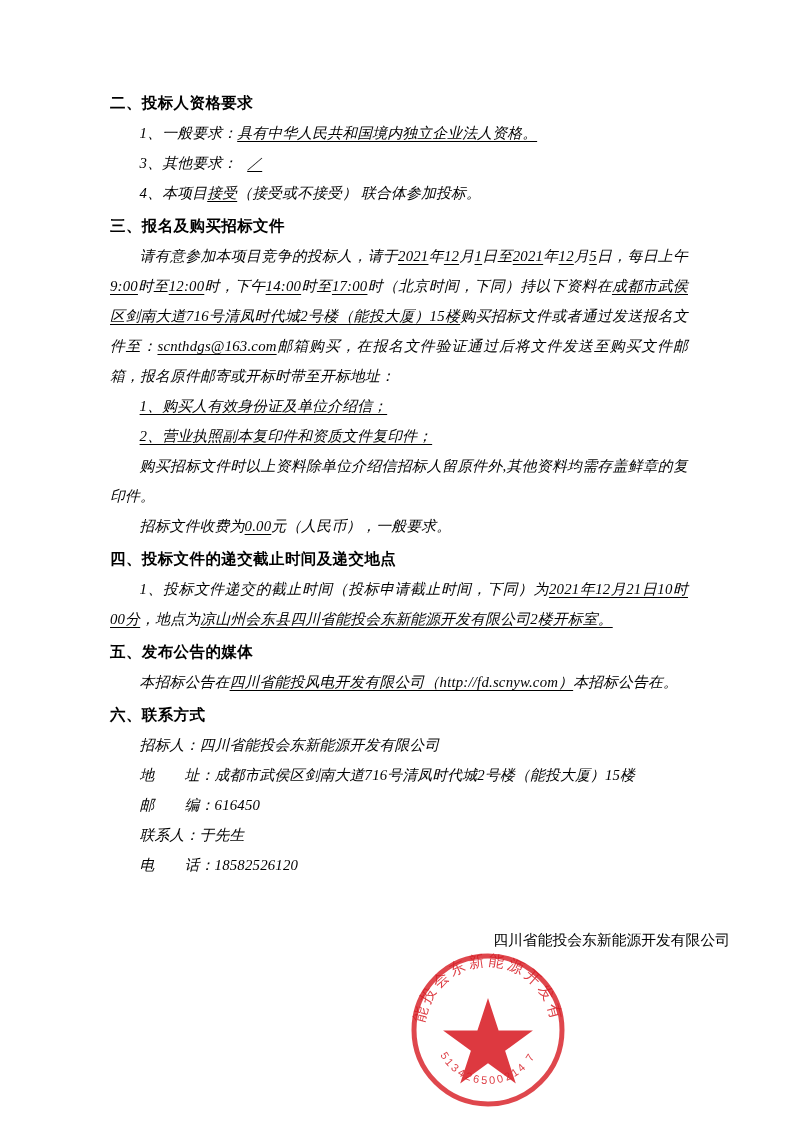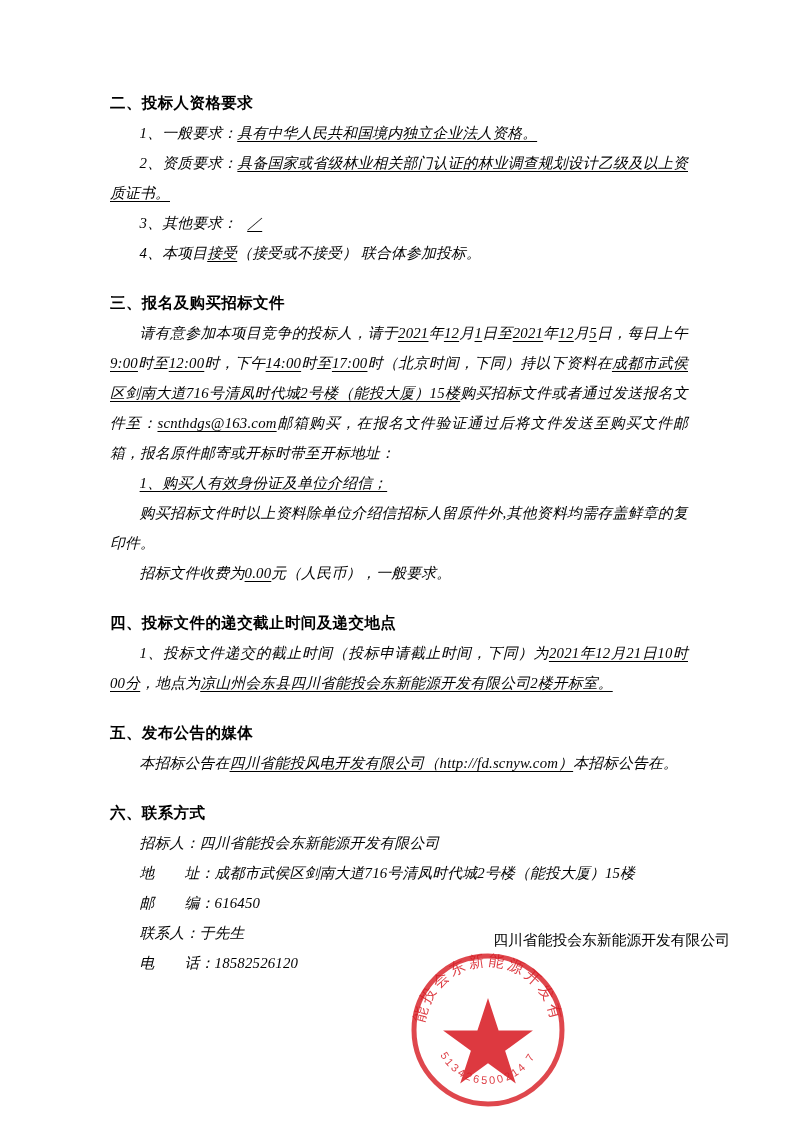--- a/index.html
+++ b/index.html
@@ -31,21 +31,21 @@
   h2.section {
     font-family: "Liberation Sans", "DejaVu Sans", sans-serif;
     font-weight: bold;
     font-size: 15.5px;
     margin: 0;
     padding: 0;
     letter-spacing: 0.4px;
     line-height: 30px;
   }
   .sec-wrap {
-    margin-top: 20px;
+    margin-top: 3px;
   }
   .sec-wrap:first-child { margin-top: 0; }
   p.para {
     margin: 0;
     padding: 0;
     font-size: 14.8px;
     line-height: 30px;
     text-align: justify;
     text-justify: inter-ideograph;
     letter-spacing: 0.2px;
@@ -99,42 +99,42 @@
 
   <div class="content">
 
     <div class="sec-wrap">
       <h2 class="section">二、投标人资格要求</h2>
 
       <p class="para indent">
         <span>1、一般要求：</span><span class="u">具有中华人民共和国境内独立企业法人资格。</span>
       </p>
 
-      <p class="para indent">
-        <span>2、资质要求：</span><span class="u">具备国家或省级林业相关部门认证的林业调查规划设计乙级及以上资质证书。</span>
-      </p>
 
       <p class="para indent">
         <span>3、其他要求：</span><span class="blank-u">／</span>
       </p>
 
       <p class="para indent">
         <span>4、本项目</span><span class="u">接受</span><span>（接受或不接受） 联合体参加投标。</span>
       </p>
     </div>
 
     <div class="sec-wrap">
       <h2 class="section">三、报名及购买招标文件</h2>
 
       <p class="para indent">
         请有意参加本项目竞争的投标人，请于<span class="u num">2021</span>年<span class="u num">12</span>月<span class="u num">1</span>日至<span class="u num">2021</span>年<span class="u num">12</span>月<span class="u num">5</span>日，每日上午<span class="u num">9:00</span>时至<span class="u num">12:00</span>时，下午<span class="u num">14:00</span>时至<span class="u num">17:00</span>时（北京时间，下同）持以下资料在<span class="u">成都市武侯区剑南大道716号清凤时代城2号楼（能投大厦）15楼</span>购买招标文件或者通过发送报名文件至：<span class="u">scnthdgs@163.com</span>邮箱购买，在报名文件验证通过后将文件发送至购买文件邮箱，报名原件邮寄或开标时带至开标地址：
       </p>
 
       <p class="para indent">
         <span class="u">1、购买人有效身份证及单位介绍信；</span>
+      </p>
+      <p class="para indent">
+        <span class="u">2、营业执照副本复印件和资质文件复印件；</span>
       </p>
 
       <p class="para indent">购买招标文件时以上资料除单位介绍信招标人留原件外,其他资料均需存盖鲜章的复印件。</p>
 
       <p class="para indent">
         <span>招标文件收费为</span><span class="u num">0.00</span><span>元（人民币），一般要求。</span>
       </p>
     </div>
 
     <div class="sec-wrap">

